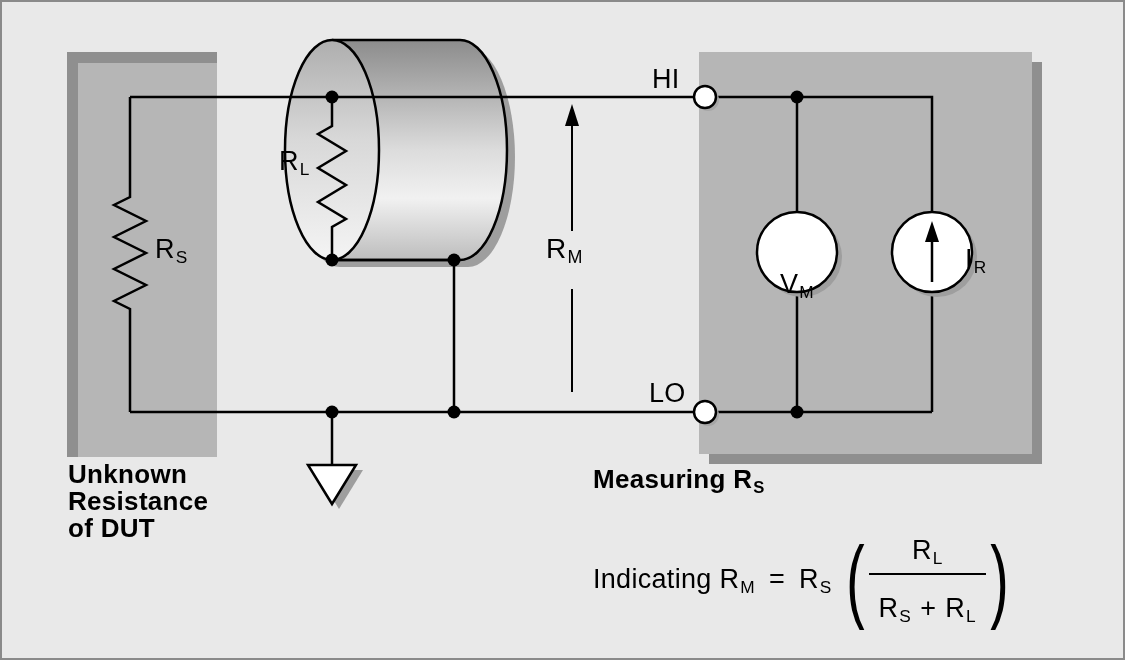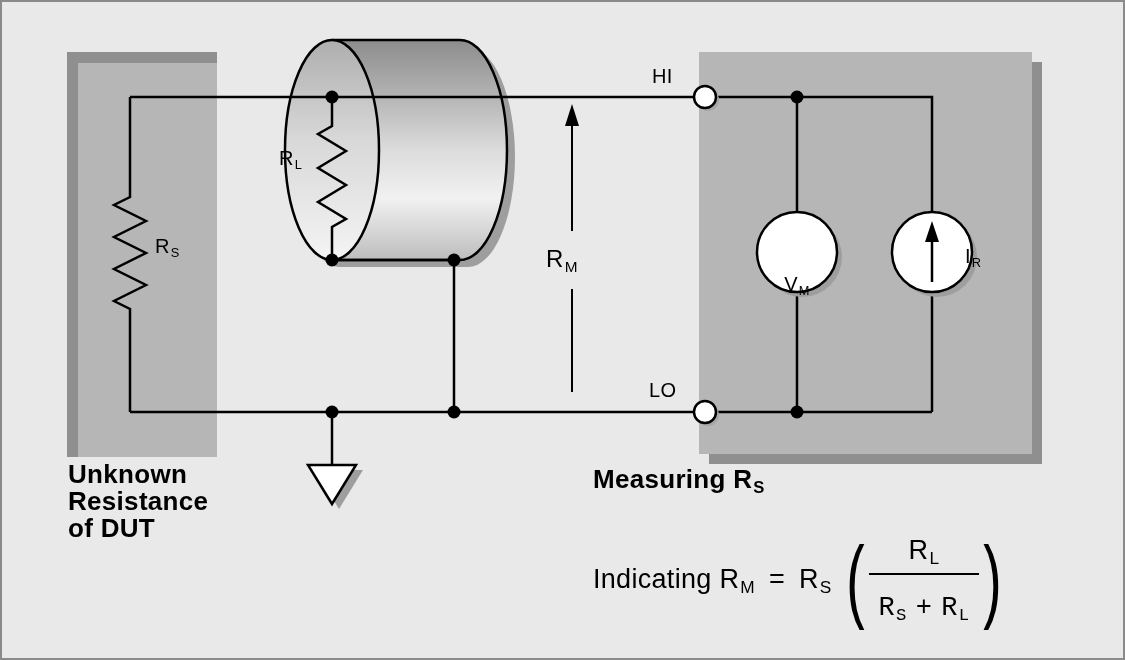--- a/index.html
+++ b/index.html
@@ -10,21 +10,21 @@
     background: #e9e9e9;
     border: 2px solid #8a8a8a;
     box-sizing: border-box;
     overflow: hidden;
     font-family: "Liberation Sans", "DejaVu Sans", sans-serif;
     color: #000;
   }
   #diagram-svg { position: absolute; left: 0; top: 0; }
   .lbl {
     position: absolute;
-    font-size: 20px;
+    font-size: 27px;
     letter-spacing: 0.3px;
     white-space: nowrap;
     line-height: 1;
   }
   .lbl .sub, .cap .sub, .formula .sub {
     font-size: 0.64em;
     position: relative;
     top: 0.3em;
     margin-left: 1px;
   }
@@ -61,21 +61,20 @@
   .frac {
     display: inline-flex;
     flex-direction: column;
     align-items: center;
     margin: 0 2px;
   }
   .frac .num { padding: 0 6px 7px; }
   .frac .den {
     border-top: 2.5px solid #000;
     padding: 18px 10px 0;
-    font-family: Liberation Mono, monospace;
   }
   .frac .plus { margin: 0 9px; }
 </style>
 </head>
 <body>
 
 <div id="canvas">
 
   <svg id="diagram-svg" width="1125" height="660" viewBox="0 0 1125 660">
     <defs>
@@ -156,21 +155,21 @@
     <circle cx="706" cy="413" r="11" fill="#a6a6a6"></circle>
     <circle cx="703" cy="410" r="11" fill="#ffffff" stroke="#000" stroke-width="2.5"></circle>
   </svg>
 
   <div class="lbl" style="left:153px; top:234px">
     <span>R</span><span class="sub">S</span>
   </div>
   <div class="lbl" style="left:277px; top:146px">
     <span>R</span><span class="sub">L</span>
   </div>
-  <div class="lbl" style="left:544px; top:245px; font-size:24px">
+  <div class="lbl" style="left:544px; top:233px; font-size:28px">
     <span>R</span><span class="sub">M</span>
   </div>
   <div class="lbl" style="left:650px; top:64px">HI</div>
   <div class="lbl" style="left:647px; top:378px">LO</div>
   <div class="lbl center-lbl" style="left:795px; top:250px">
     <span>V</span><span class="sub">M</span>
   </div>
   <div class="lbl" style="left:963px; top:244px">
     <span>I</span><span class="sub">R</span>
   </div>

